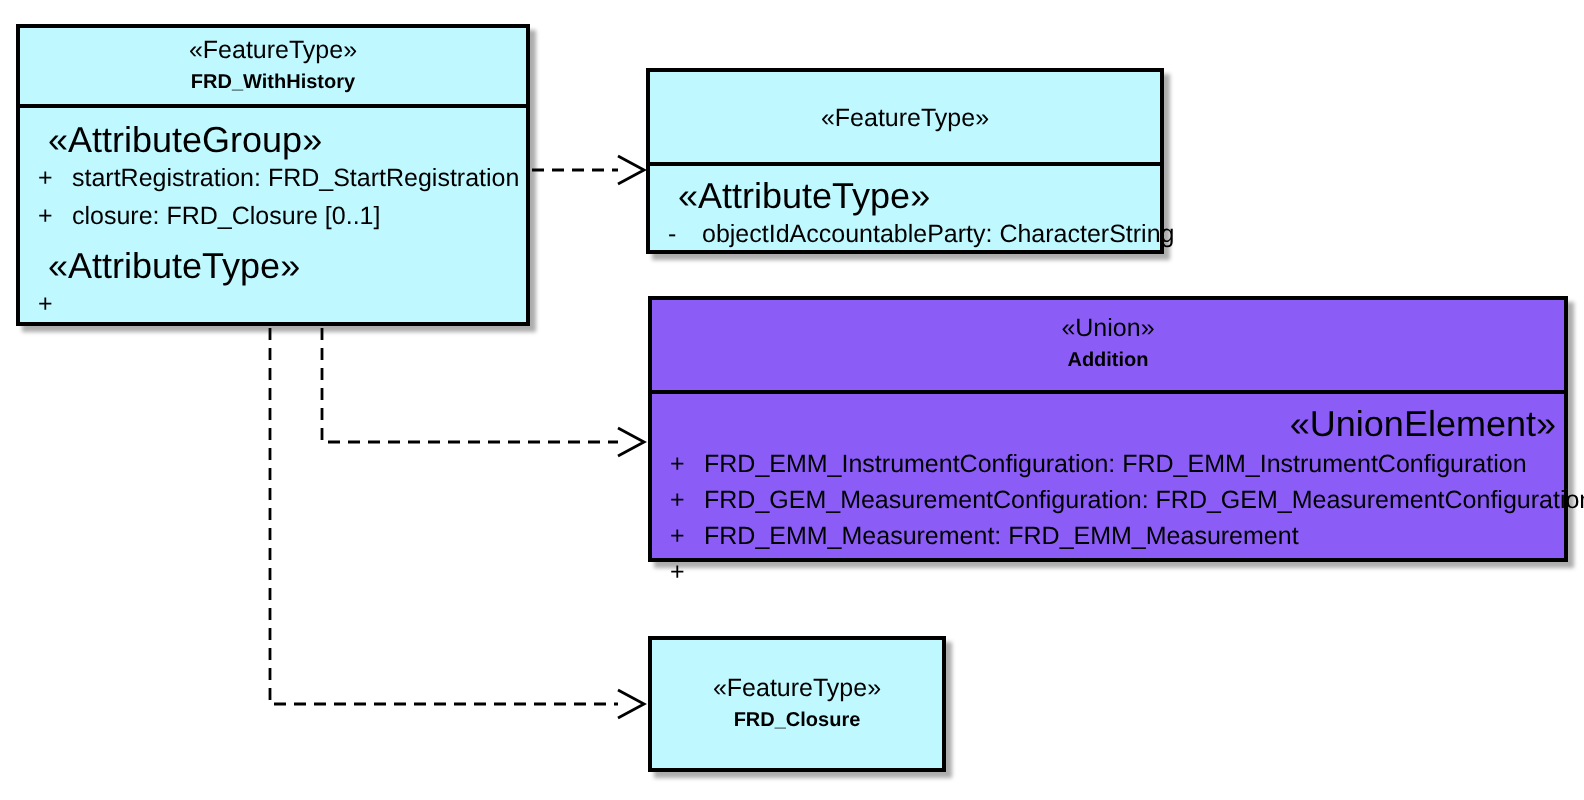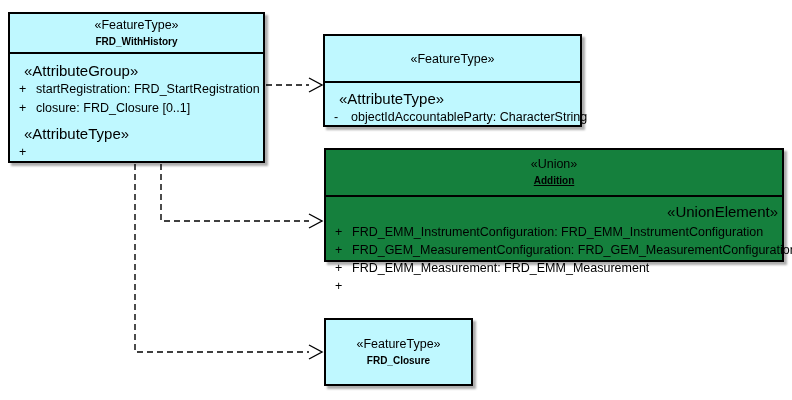--- a/index.html
+++ b/index.html
@@ -18,24 +18,24 @@
   .hdr{
     width:100%;
     border-bottom:2px solid #000;
     display:flex;flex-direction:column;
     align-items:center;justify-content:center;
     text-align:right;
   }
   .hdr.noline{border-bottom:none;height:100%;}
   .stereo{font-size:12.5px;line-height:16px;}
   .cname{font-size:10px;font-weight:bold;line-height:17px;}
-  .cname.underlined{text-decoration:underline;}
+  .cname.underlined{}
   .bod{padding:6px 4px 0 5px;}
   .bod.roomy{padding-top:7px;}
-  .sect{font-size:15px;line-height:19px;padding-left:9px;white-space:nowrap;}
+  .sect{font-size:18px;line-height:19px;padding-left:9px;white-space:nowrap;}
   .sect.tight{line-height:18px;text-align:right;}
   .sect.gap{margin-top:6px;}
   .mem{display:flex;font-size:12.5px;line-height:19px;white-space:nowrap;}
   .mem.tight{line-height:18px;}
   .vis{width:21px;flex:0 0 21px;text-align:left;padding-left:4px;}
   .mtext{white-space:nowrap;}
   svg.connectors{position:absolute;left:0;top:0;pointer-events:none;}
 </style>
 </head>
 <body>
@@ -68,21 +68,21 @@
   </div>
   <div class="bod">
     <div class="sect">«AttributeType»</div>
     <div class="mem">
       <span class="vis">-</span>
       <span class="mtext">objectIdAccountableParty: CharacterString</span>
     </div>
   </div>
 </div>
 
-<div class="uml-box" style="left: 324px; top: 148px; width: 460px; height: 114px; background-color: #15803d;">
+<div class="uml-box" style="left: 324px; top: 148px; width: 460px; height: 133px; background-color: #8b5cf6;">
   <div class="hdr" style="height:47px;">
     <div class="stereo">«Union»</div>
     <div class="cname underlined">Addition</div>
   </div>
   <div class="bod">
     <div class="sect tight" style="margin-bottom:2px;">«UnionElement»</div>
     <div class="mem tight">
       <span class="vis">+</span>
       <span class="mtext">FRD_EMM_InstrumentConfiguration: FRD_EMM_InstrumentConfiguration</span>
     </div>

